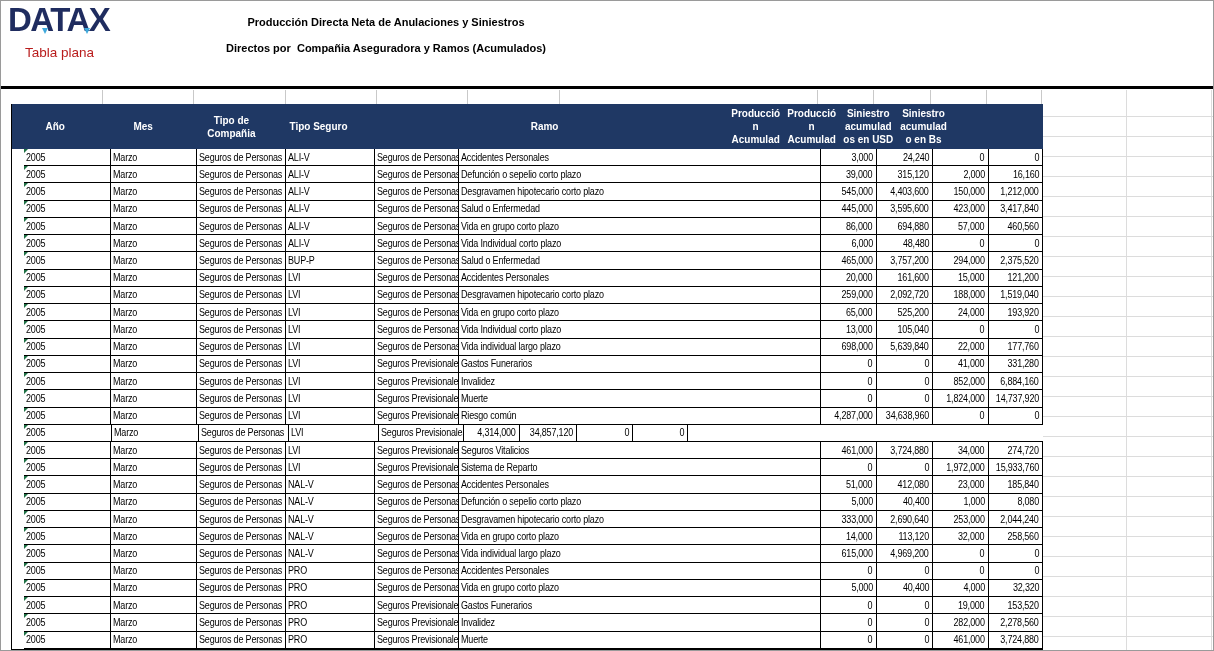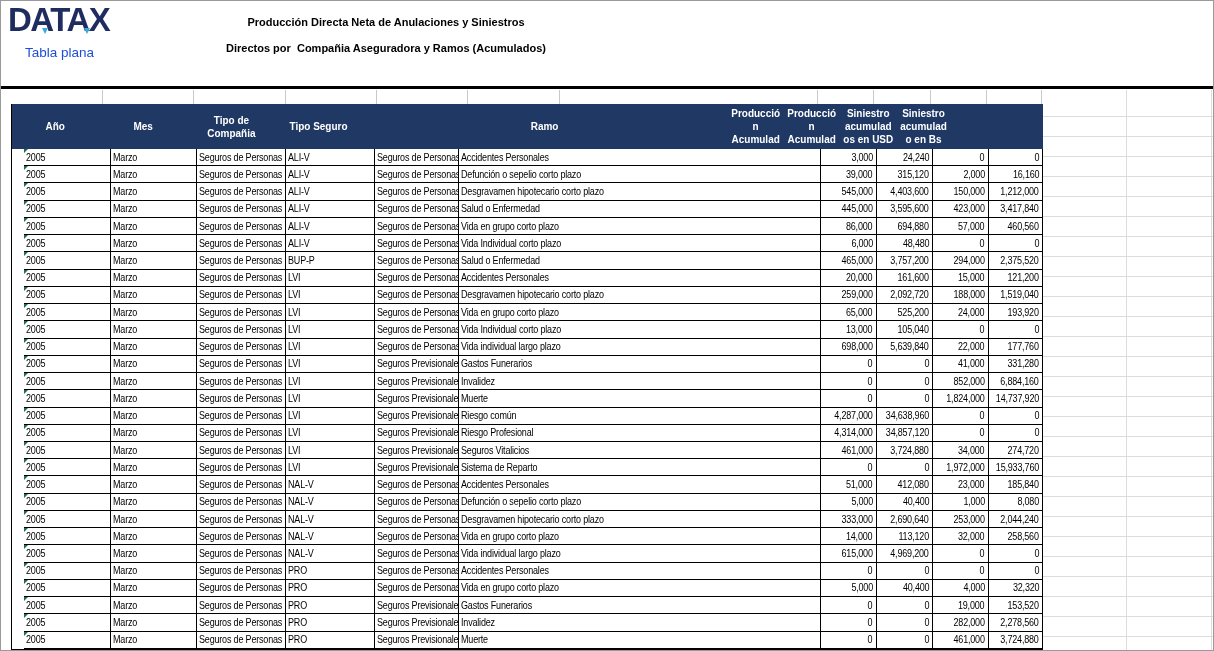--- a/index.html
+++ b/index.html
@@ -8,21 +8,21 @@
     border:1px solid #9a9a9a; box-sizing:border-box; overflow:hidden;
     font-family:"Liberation Sans", sans-serif; color:#000;
   }
   
   .brand { position:absolute; left:7px; top:0px; font-size:33px; font-weight:bold;
            color:#1f2c5f; letter-spacing:-1.5px; }
   .logo-accent { position:absolute; width:0; height:0;
            border-left:3px solid transparent; border-right:3px solid transparent;
            border-top:6px solid #3fa9dc; }
   .a1 { left:41px; top:27px; } .a2 { left:83px; top:27px; }
-  .tagline { position:absolute; left:24px; top:44px; font-size:13.5px; color:#1d4ed8; }
+  .tagline { position:absolute; left:24px; top:44px; font-size:13.5px; color:#b91c1c; }
   
   .title { position:absolute; left:150px; top:8px; width:470px; text-align:center;
            font-size:11px; font-weight:bold; line-height:26px; }
   .title div { white-space:pre; }
   
   .divider { position:absolute; left:0; top:85px; width:1214px; height:3px; background:#000; }
   .tick { position:absolute; top:89px; height:14px; width:1px; background:#c9c9c9; }
   .rgrid { position:absolute; left:1041px; top:96px; width:172px; height:553px;
            background:repeating-linear-gradient(to bottom, transparent 0 19px, #dcdcdc 19px 20px); }
   .vgrid { position:absolute; top:89px; width:1px; height:560px; background:#dcdcdc; }
@@ -660,23 +660,20 @@
           </div>
           <div class="td c2 text">
             <span class="cx">Seguros de Personas</span>
           </div>
           <div class="td c3 text">
             <span class="cx">LVI</span>
           </div>
           <div class="td c4 text">
             <span class="cx">Seguros Previsionales</span>
           </div>
-          <div class="td c5 text">
-            <span class="cx">Riesgo Profesional</span>
-          </div>
           <div class="td c6 num">
             <span class="cx">4,314,000</span>
           </div>
           <div class="td c7 num">
             <span class="cx">34,857,120</span>
           </div>
           <div class="td c8 num">
             <span class="cx">0</span>
           </div>
           <div class="td c9 num">

